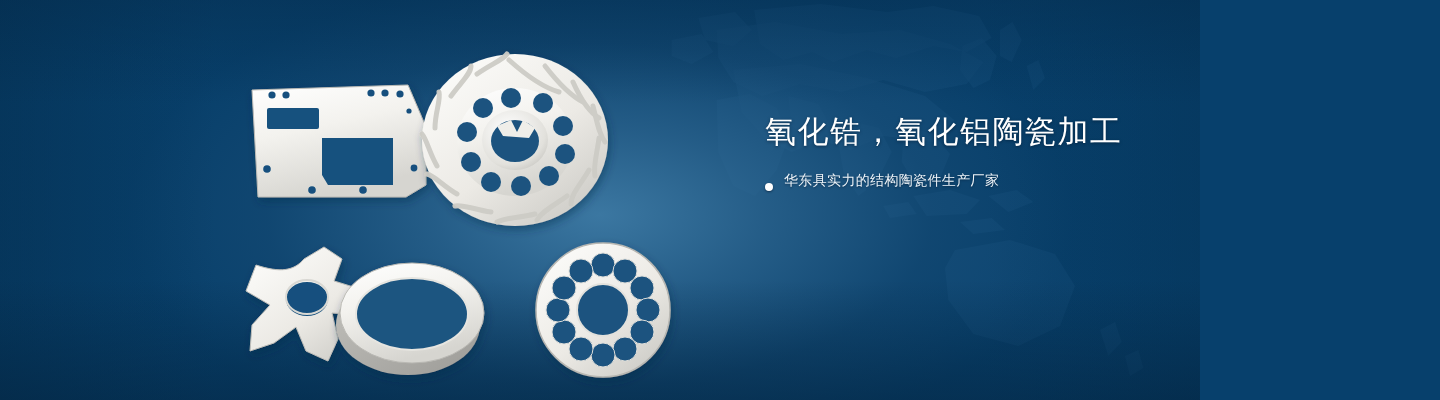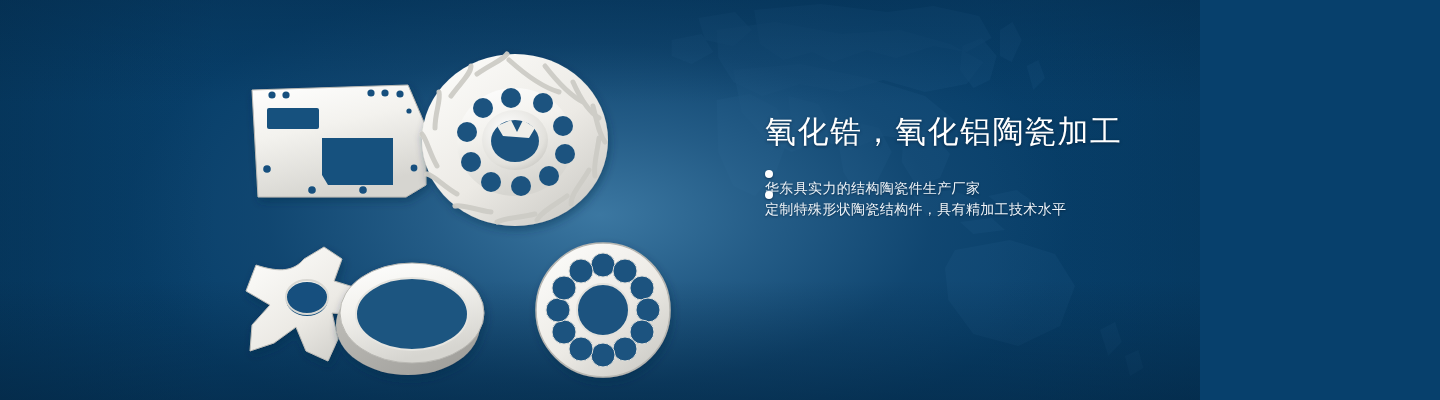--- a/index.html
+++ b/index.html
@@ -65,24 +65,23 @@
     font-weight:400;
     text-shadow:0 1px 3px rgba(0,20,40,0.55);
     white-space:nowrap;
   }
   .bullets {
     margin-top:18px;
     list-style:none;
   }
   .bullet {
     display:flex;
-    align-items:flex-start;
+    align-items:flex-end;
     height:21px;
     margin-bottom:0px;
-    flex-direction:column;
   }
   .dot {
     width:8px; height:8px;
     border-radius:50%;
     background:#ffffff;
     flex:0 0 8px;
     margin-right:11px;
     box-shadow:0 1px 2px rgba(0,15,35,0.5);
   }
   .bullet-text {
@@ -275,20 +274,16 @@
 
   <div class="copy">
 
     <div class="headline">氧化锆，氧化铝陶瓷加工</div>
 
     <ul class="bullets">
       <li class="bullet">
         <span class="dot"></span>
         <span class="bullet-text">华东具实力的结构陶瓷件生产厂家</span>
       </li>
-      <li class="bullet">
-        <span class="dot"></span>
-        <span class="bullet-text">定制特殊形状陶瓷结构件，具有精加工技术水平</span>
-      </li>
     </ul>
   </div>
 
 </div>
 
 </body></html>

